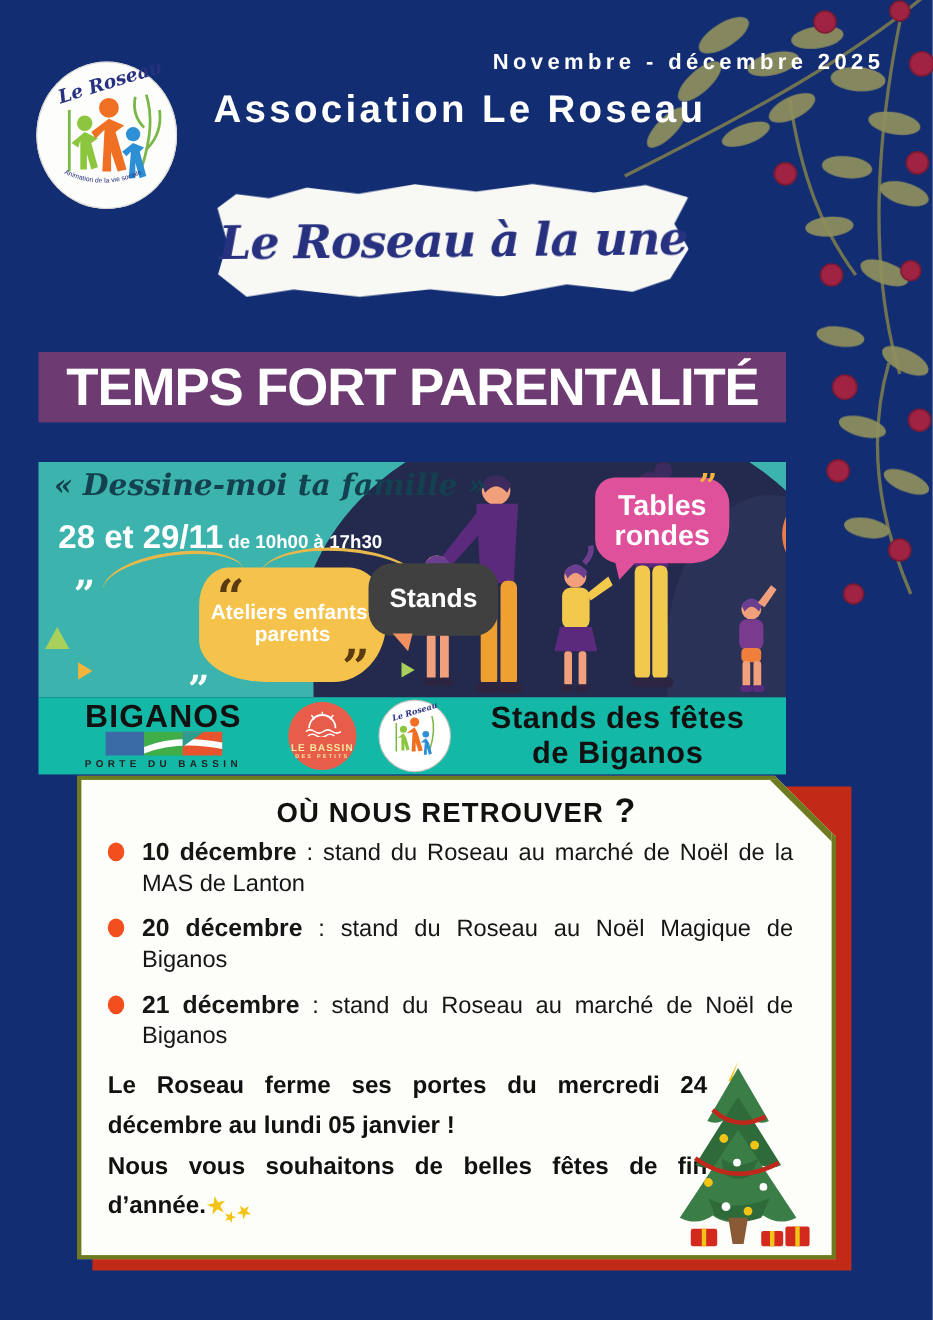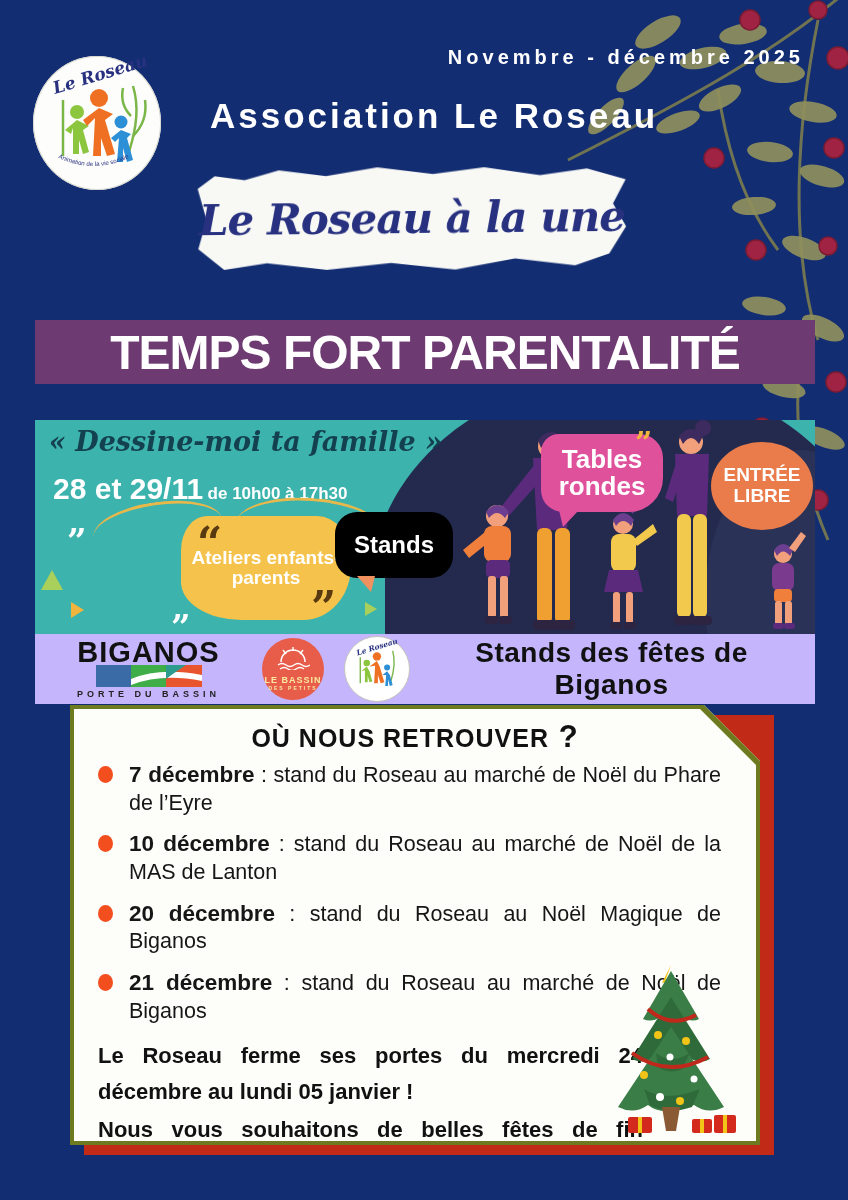--- a/index.html
+++ b/index.html
@@ -7,51 +7,51 @@
   .page{position:relative;width:848px;height:1200px;background:#132d72;overflow:hidden;}
 
   
   .branch{position:absolute;top:0;right:0;pointer-events:none;}
 
   
   .logo{position:absolute;left:33px;top:56px;width:128px;height:134px;background:#fdfdfb;
         border-radius:50%;box-shadow:0 0 0 1px #d8d8d0 inset;}
   .issue{position:absolute;right:44px;top:46px;color:#fff;font-size:20px;font-weight:700;
          letter-spacing:4px;}
-  .org-title{position:absolute;left:194px;top:80px;margin:16px;color:#fff;font-size:35px;
+  .org-title{position:absolute;left:194px;top:80px;margin:0;color:#fff;font-size:35px;
              font-weight:700;letter-spacing:3px;}
 
   
   .torn{position:absolute;left:198px;top:166px;width:428px;height:104px;transform:rotate(-.6deg);}
   .torn-paper{position:absolute;inset:0;background:#f8f8f5;
     clip-path:polygon(0% 20%,4% 8%,11% 12%,19% 3%,30% 9%,42% 1%,55% 8%,67% 2%,80% 10%,91% 4%,100% 15%,
                       97% 38%,100% 60%,96% 86%,88% 97%,74% 90%,60% 100%,45% 93%,30% 99%,16% 92%,6% 98%,0% 78%,2% 50%);}
   .headline{position:absolute;inset:0;display:flex;align-items:center;justify-content:center;
     margin:0;color:#273180;font-family:"DejaVu Serif",serif;font-style:italic;font-weight:700;
     font-size:42px;letter-spacing:-1px;}
 
   
-  .poster{position:absolute;left:35px;top:320px;width:780px;height:348px;}
+  .poster{position:absolute;left:35px;top:320px;width:680px;height:348px;}
   .poster-header{height:64px;background:#6e3a72;display:flex;align-items:center;justify-content:center;}
   .poster-header h3{margin:0;color:#fff;font-size:48px;font-weight:800;letter-spacing:-1px;white-space:nowrap;}
   .poster-body{position:relative;height:214px;background:#3db3ae;overflow:hidden;margin-top:36px;}
   .family{position:absolute;right:0;top:0;}
   .poster-subtitle{position:absolute;left:14px;top:6px;color:#14414f;
     font-family:"DejaVu Serif",serif;font-style:italic;font-weight:700;font-size:27px;white-space:nowrap;}
   .poster-dates{position:absolute;left:18px;top:52px;color:#fff;white-space:nowrap;}
   .poster-dates .d{font-size:30px;font-weight:800;}
   .poster-dates .h{font-size:17px;font-weight:800;}
 
   .bubble{position:absolute;display:flex;align-items:center;justify-content:center;text-align:center;
           color:#fff;font-weight:800;line-height:1.05;}
   .bubble-soiree{left:50px;top:108px;width:108px;height:100px;background:#5b2b7e;
      border-radius:50% 50% 46% 54%/55% 48% 52% 45%;font-size:21px;}
   .bubble-ateliers{left:146px;top:96px;width:170px;height:104px;background:#f5c34b;
      border-radius:26px 34px 48px 60px/34px 42px 54px 38px;font-size:19px;}
-  .bubble-stands{left:300px;top:92px;width:118px;height:66px;background:#000000;
+  .bubble-stands{left:300px;top:92px;width:118px;height:66px;background:#404040;
      border-radius:22px;font-size:24px;}
   .bubble-stands::after{content:"";position:absolute;left:22px;bottom:-14px;border-style:solid;
      border-width:16px 4px 0 14px;border-color:#f0915f transparent transparent transparent;}
   .bubble-tables{left:506px;top:14px;width:122px;height:78px;background:#e0519c;
      border-radius:18px 24px 34px 22px;font-size:26px;}
   .bubble-tables::after{content:"";position:absolute;left:18px;bottom:-15px;border-style:solid;
      border-width:17px 16px 0 4px;border-color:#e0519c transparent transparent transparent;}
   .badge-entree{position:absolute;left:676px;top:22px;width:102px;height:88px;background:#e97c4a;
      border-radius:50%;display:flex;align-items:center;justify-content:center;text-align:center;
      color:#fff;font-weight:800;font-size:19px;line-height:1.1;}
@@ -59,21 +59,21 @@
   .quote{position:absolute;font-family:"DejaVu Serif",serif;font-weight:700;line-height:1;}
   .q-white-open::before{content:"\201D";color:#fff;font-size:34px;}
   .q-white-close::before{content:"\201D";color:#fff;font-size:34px;}
   .q-brown-open::before{content:"\201C";color:#5a3a10;font-size:44px;}
   .q-brown-close::before{content:"\201D";color:#5a3a10;font-size:44px;}
   .q-orange::before{content:"\201D";color:#f2b43c;font-size:30px;}
 
   .arc{position:absolute;border:0;border-top:3px solid #e8b84b;border-radius:50%;}
   .tri{position:absolute;width:0;height:0;border-style:solid;}
 
-  .poster-footer{position:relative;height:70px;background:#c4b5fd;display:flex;align-items:center;
+  .poster-footer{position:relative;height:70px;background:#14b8a6;display:flex;align-items:center;
                  padding:0 18px;gap:16px;}
   .biganos{display:flex;flex-direction:column;align-items:center;margin-left:24px;}
   .biganos-name{color:#111;font-size:29px;font-weight:800;letter-spacing:1px;line-height:.9;}
   .biganos-sub{color:#222;font-size:9px;font-weight:700;letter-spacing:4px;margin-top:2px;}
   .bassin-logo{position:relative;width:62px;height:62px;background:#e85d4a;border-radius:50%;
      display:flex;flex-direction:column;align-items:center;justify-content:flex-end;
      padding-bottom:9px;box-sizing:border-box;margin-left:26px;}
   .bassin-l1{color:#f7e9a0;font-size:9px;font-weight:800;letter-spacing:1px;}
   .bassin-l2{color:#f7e9a0;font-size:5px;font-weight:700;letter-spacing:2px;}
   .mini-roseau{position:relative;width:64px;height:64px;background:#fff;border:1px solid #c5c5bd;
@@ -348,24 +348,20 @@
 
   <section class="card-wrap">
     <div class="card-shadow"></div>
     <div class="card">
       <div class="fold"></div>
 
       <h4 class="card-title"><span>OÙ NOUS RETROUVER</span><span class="qm"> ?</span></h4>
 
       <div class="event">
         <span class="event-bullet"></span>
-        <p class="event-text"><b>7 décembre</b><span> : stand du Roseau au marché de Noël du Phare de l’Eyre</span></p>
-      </div>
-      <div class="event">
-        <span class="event-bullet"></span>
         <p class="event-text"><b>10 décembre</b><span> : stand du Roseau au marché de Noël de la MAS de Lanton</span></p>
       </div>
       <div class="event">
         <span class="event-bullet"></span>
         <p class="event-text"><b>20 décembre</b><span> : stand du Roseau au Noël Magique de Biganos</span></p>
       </div>
       <div class="event">
         <span class="event-bullet"></span>
         <p class="event-text"><b>21 décembre</b><span> : stand du Roseau au marché de Noël de Biganos</span></p>
       </div>

